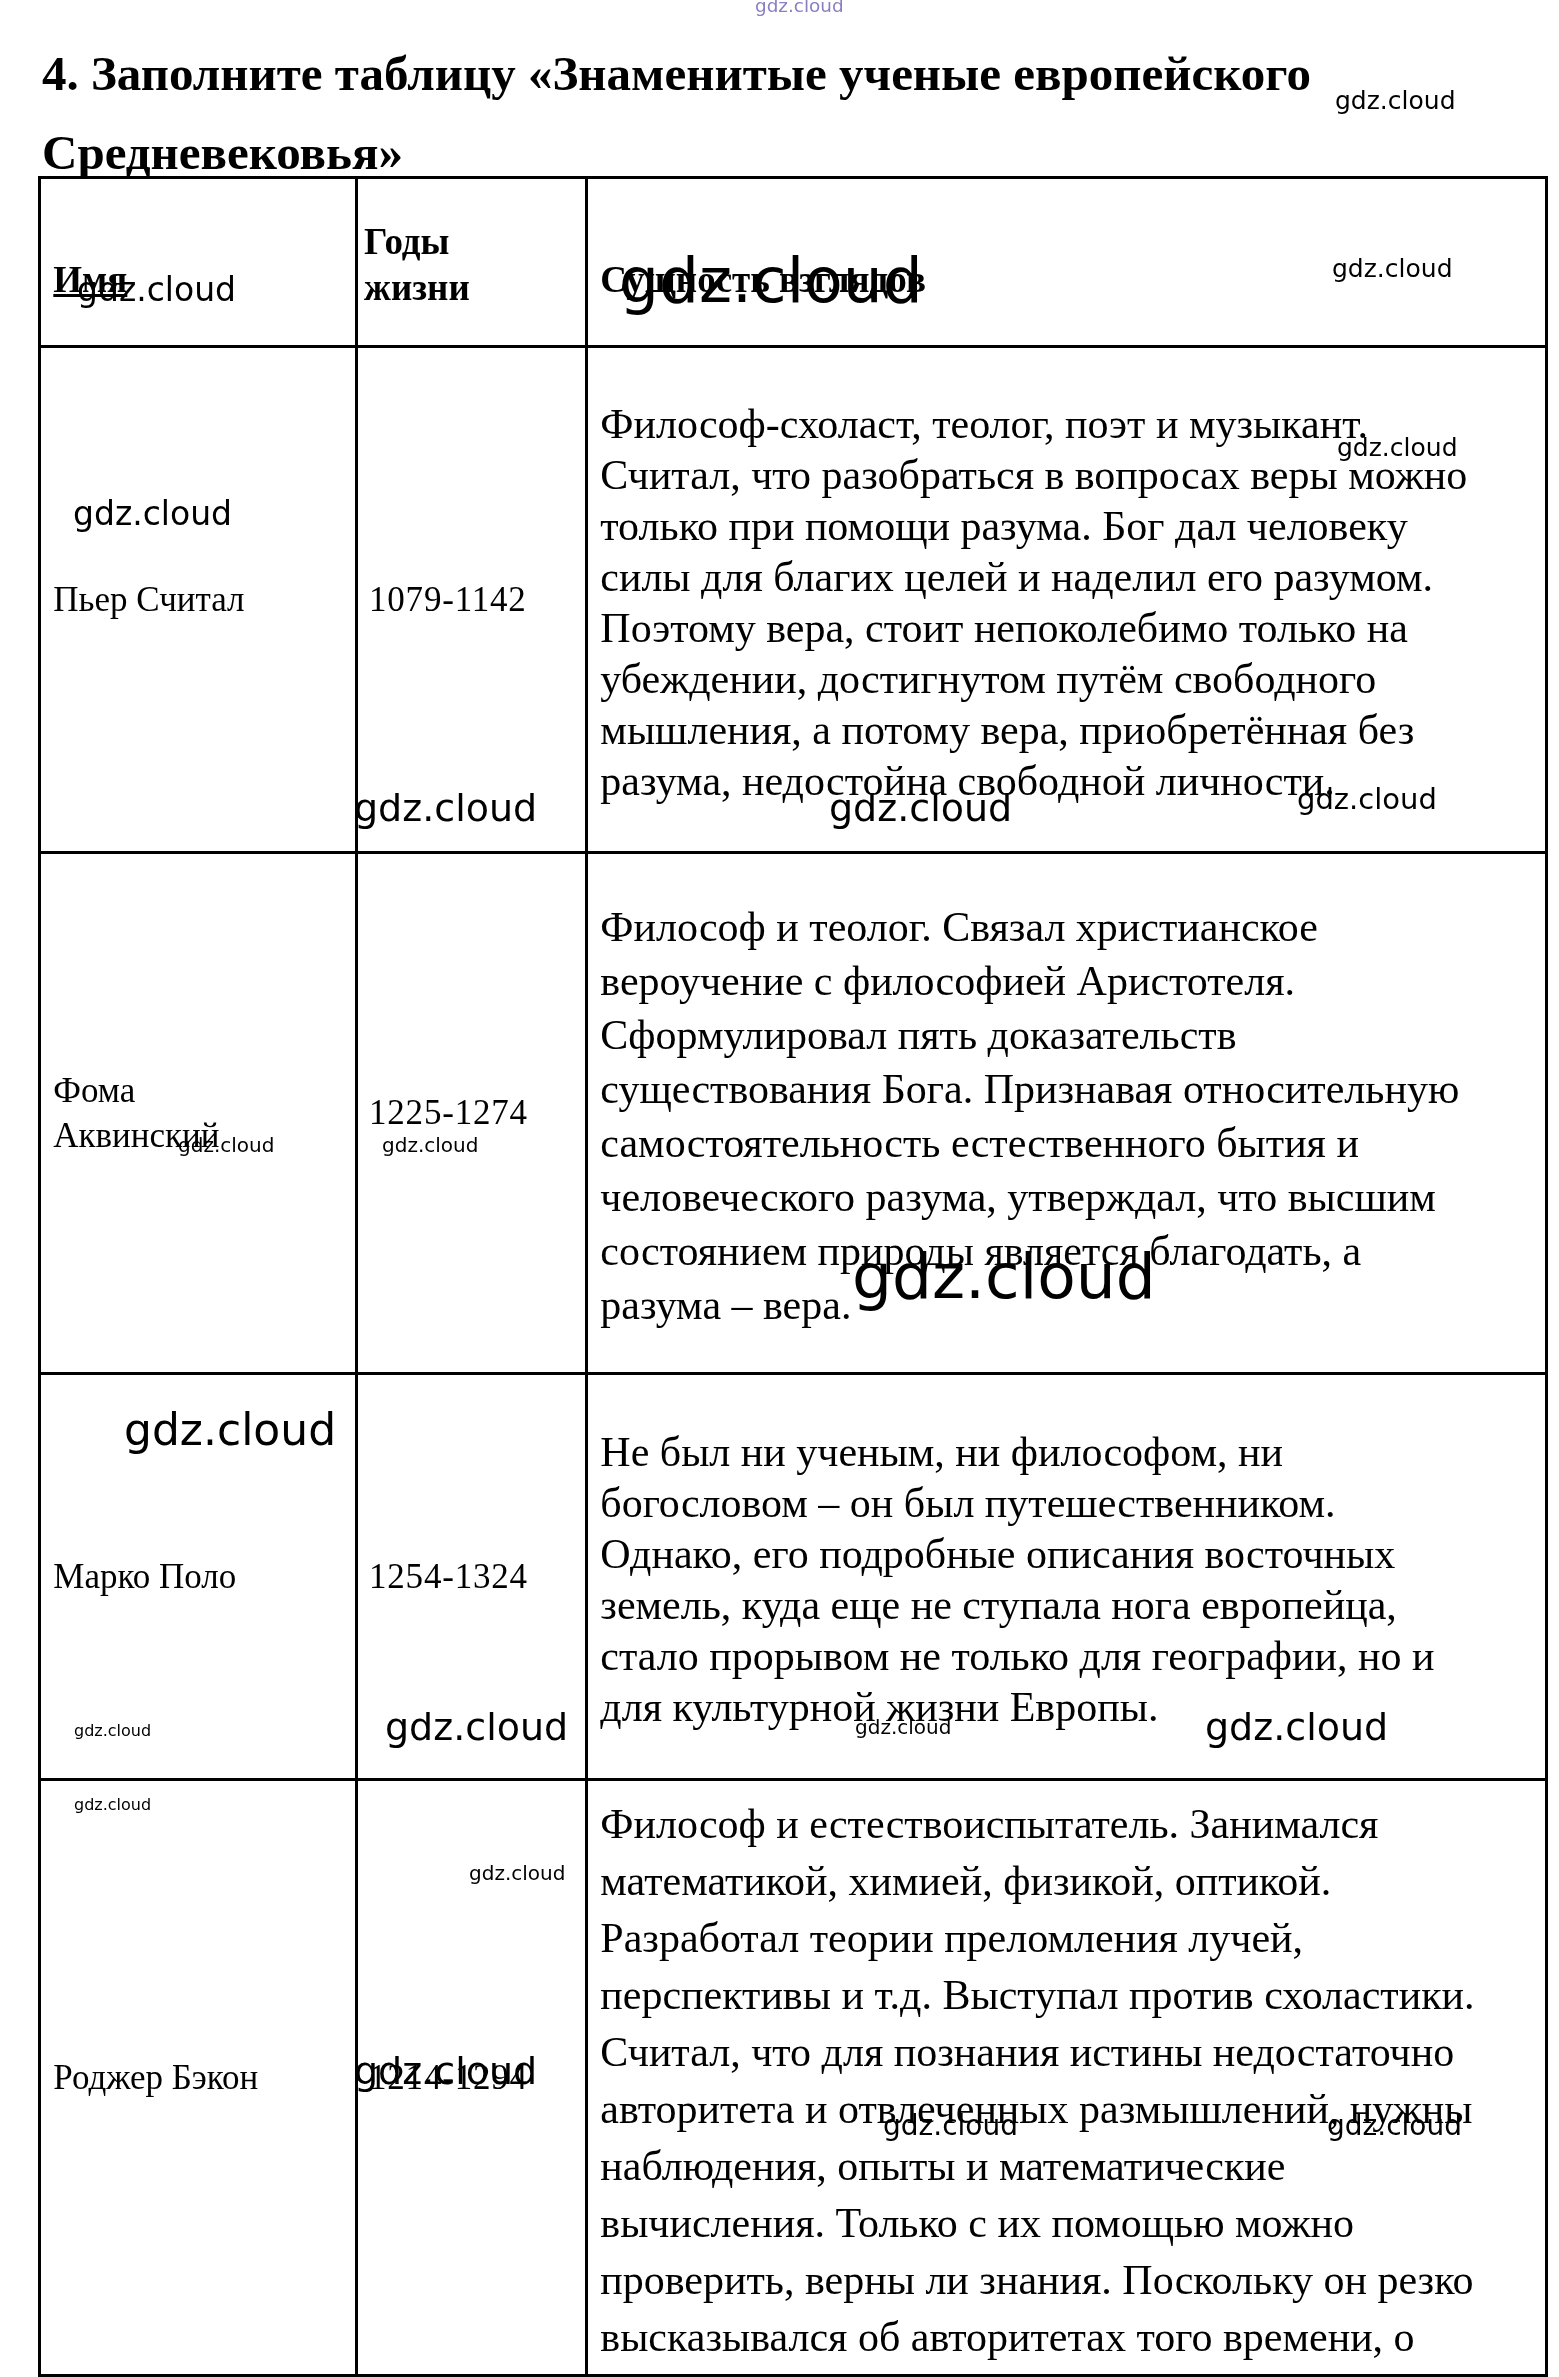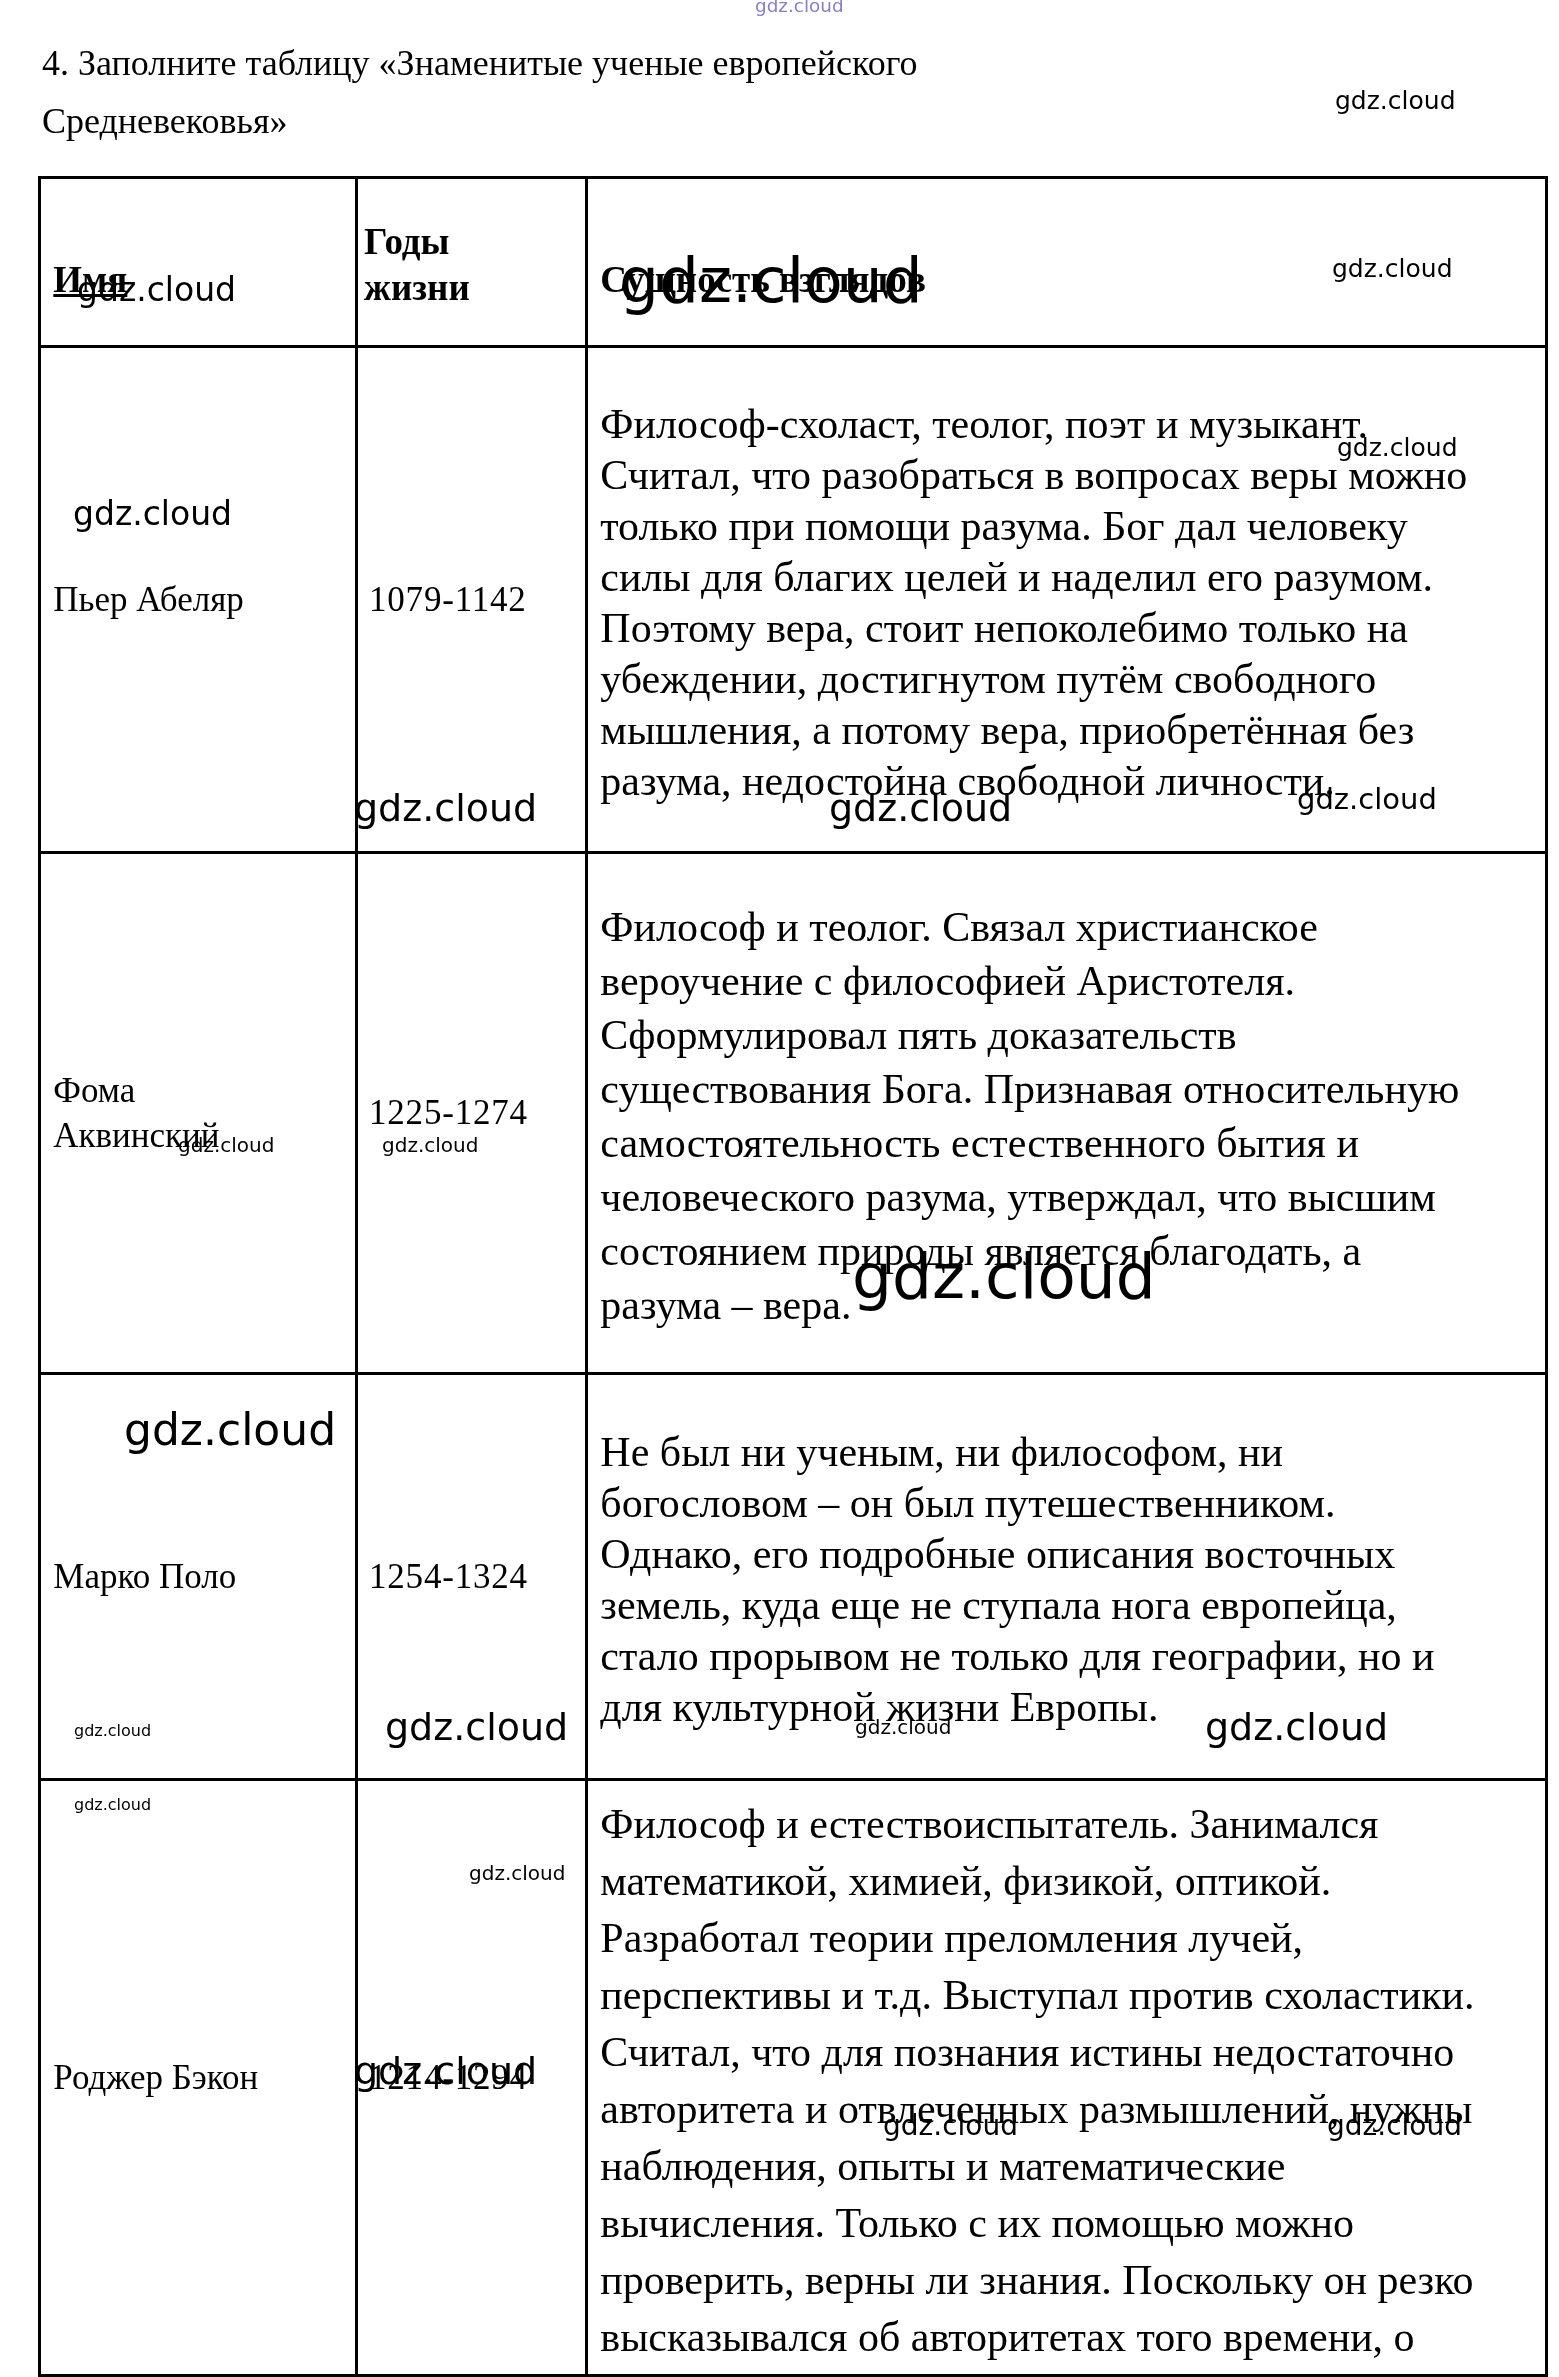--- a/index.html
+++ b/index.html
@@ -8,21 +8,21 @@
     position:relative;
     width:1560px; height:2377px;
     background:#ffffff;
     overflow:hidden;
     font-family:"Liberation Serif", serif;
     color:#000;
   }
   .title {
     position:absolute; left:42px; top:34px;
     width:1349px;
-    font-size:36px; font-weight:normal;
+    font-size:49px; font-weight:bold;
     line-height:1.62;
     white-space:pre-line;
   }
   table.tbl {
     position:absolute; left:38px; top:176px;
     width:1507px;
     border-collapse:collapse;
     table-layout:fixed;
   }
   table.tbl col.c1 { width:317px; }
@@ -98,21 +98,21 @@
         <col class="c3">
       </colgroup>
     <tbody>
         <tr class="hr">
       <th class="h hn">Имя</th>
       <th class="h hy">Годы
 жизни</th>
       <th class="h hv">Сущность взглядов</th>
     </tr>
     <tr class="r1">
-      <td class="nc">Пьер Абеляр</td>
+      <td class="nc">Пьер Считал</td>
       <td class="yc">1079-1142</td>
       <td class="vc">Философ-схоласт, теолог, поэт и музыкант.
 Считал, что разобраться в вопросах веры можно
 только при помощи разума. Бог дал человеку
 силы для благих целей и наделил его разумом.
 Поэтому вера, стоит непоколебимо только на
 убеждении, достигнутом путём свободного
 мышления, а потому вера, приобретённая без
 разума, недостойна свободной личности.</td>
     </tr>

